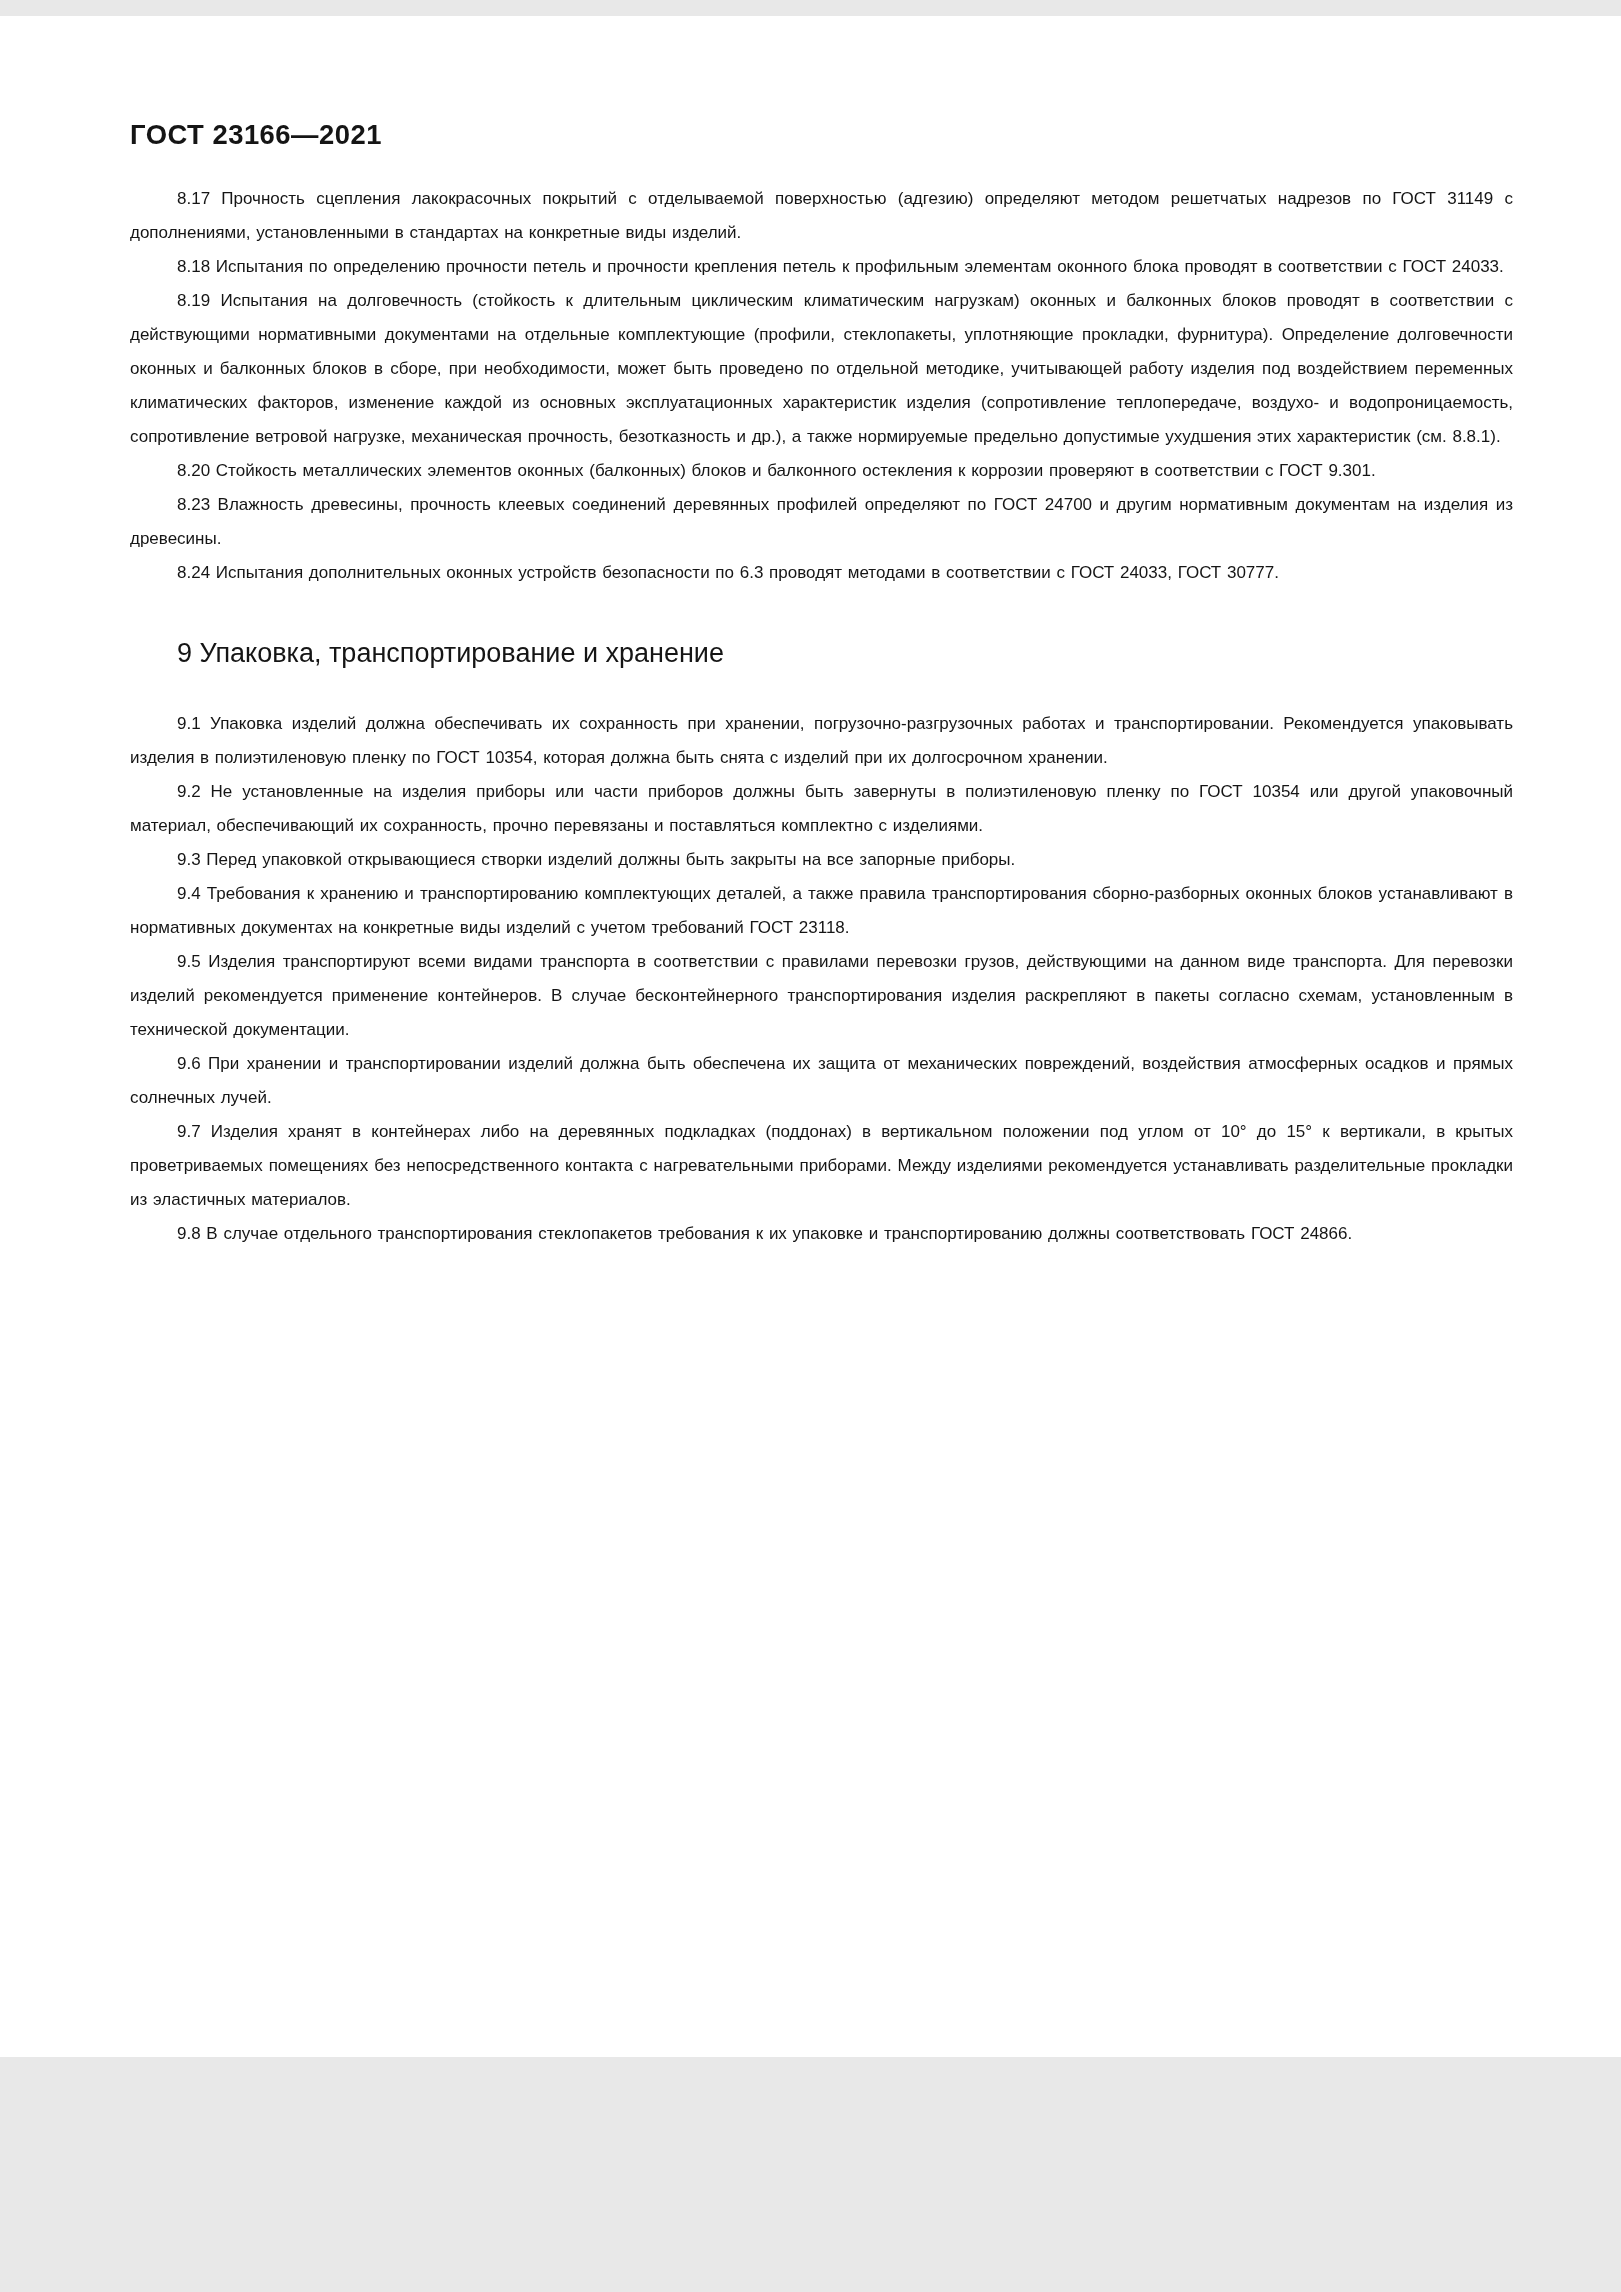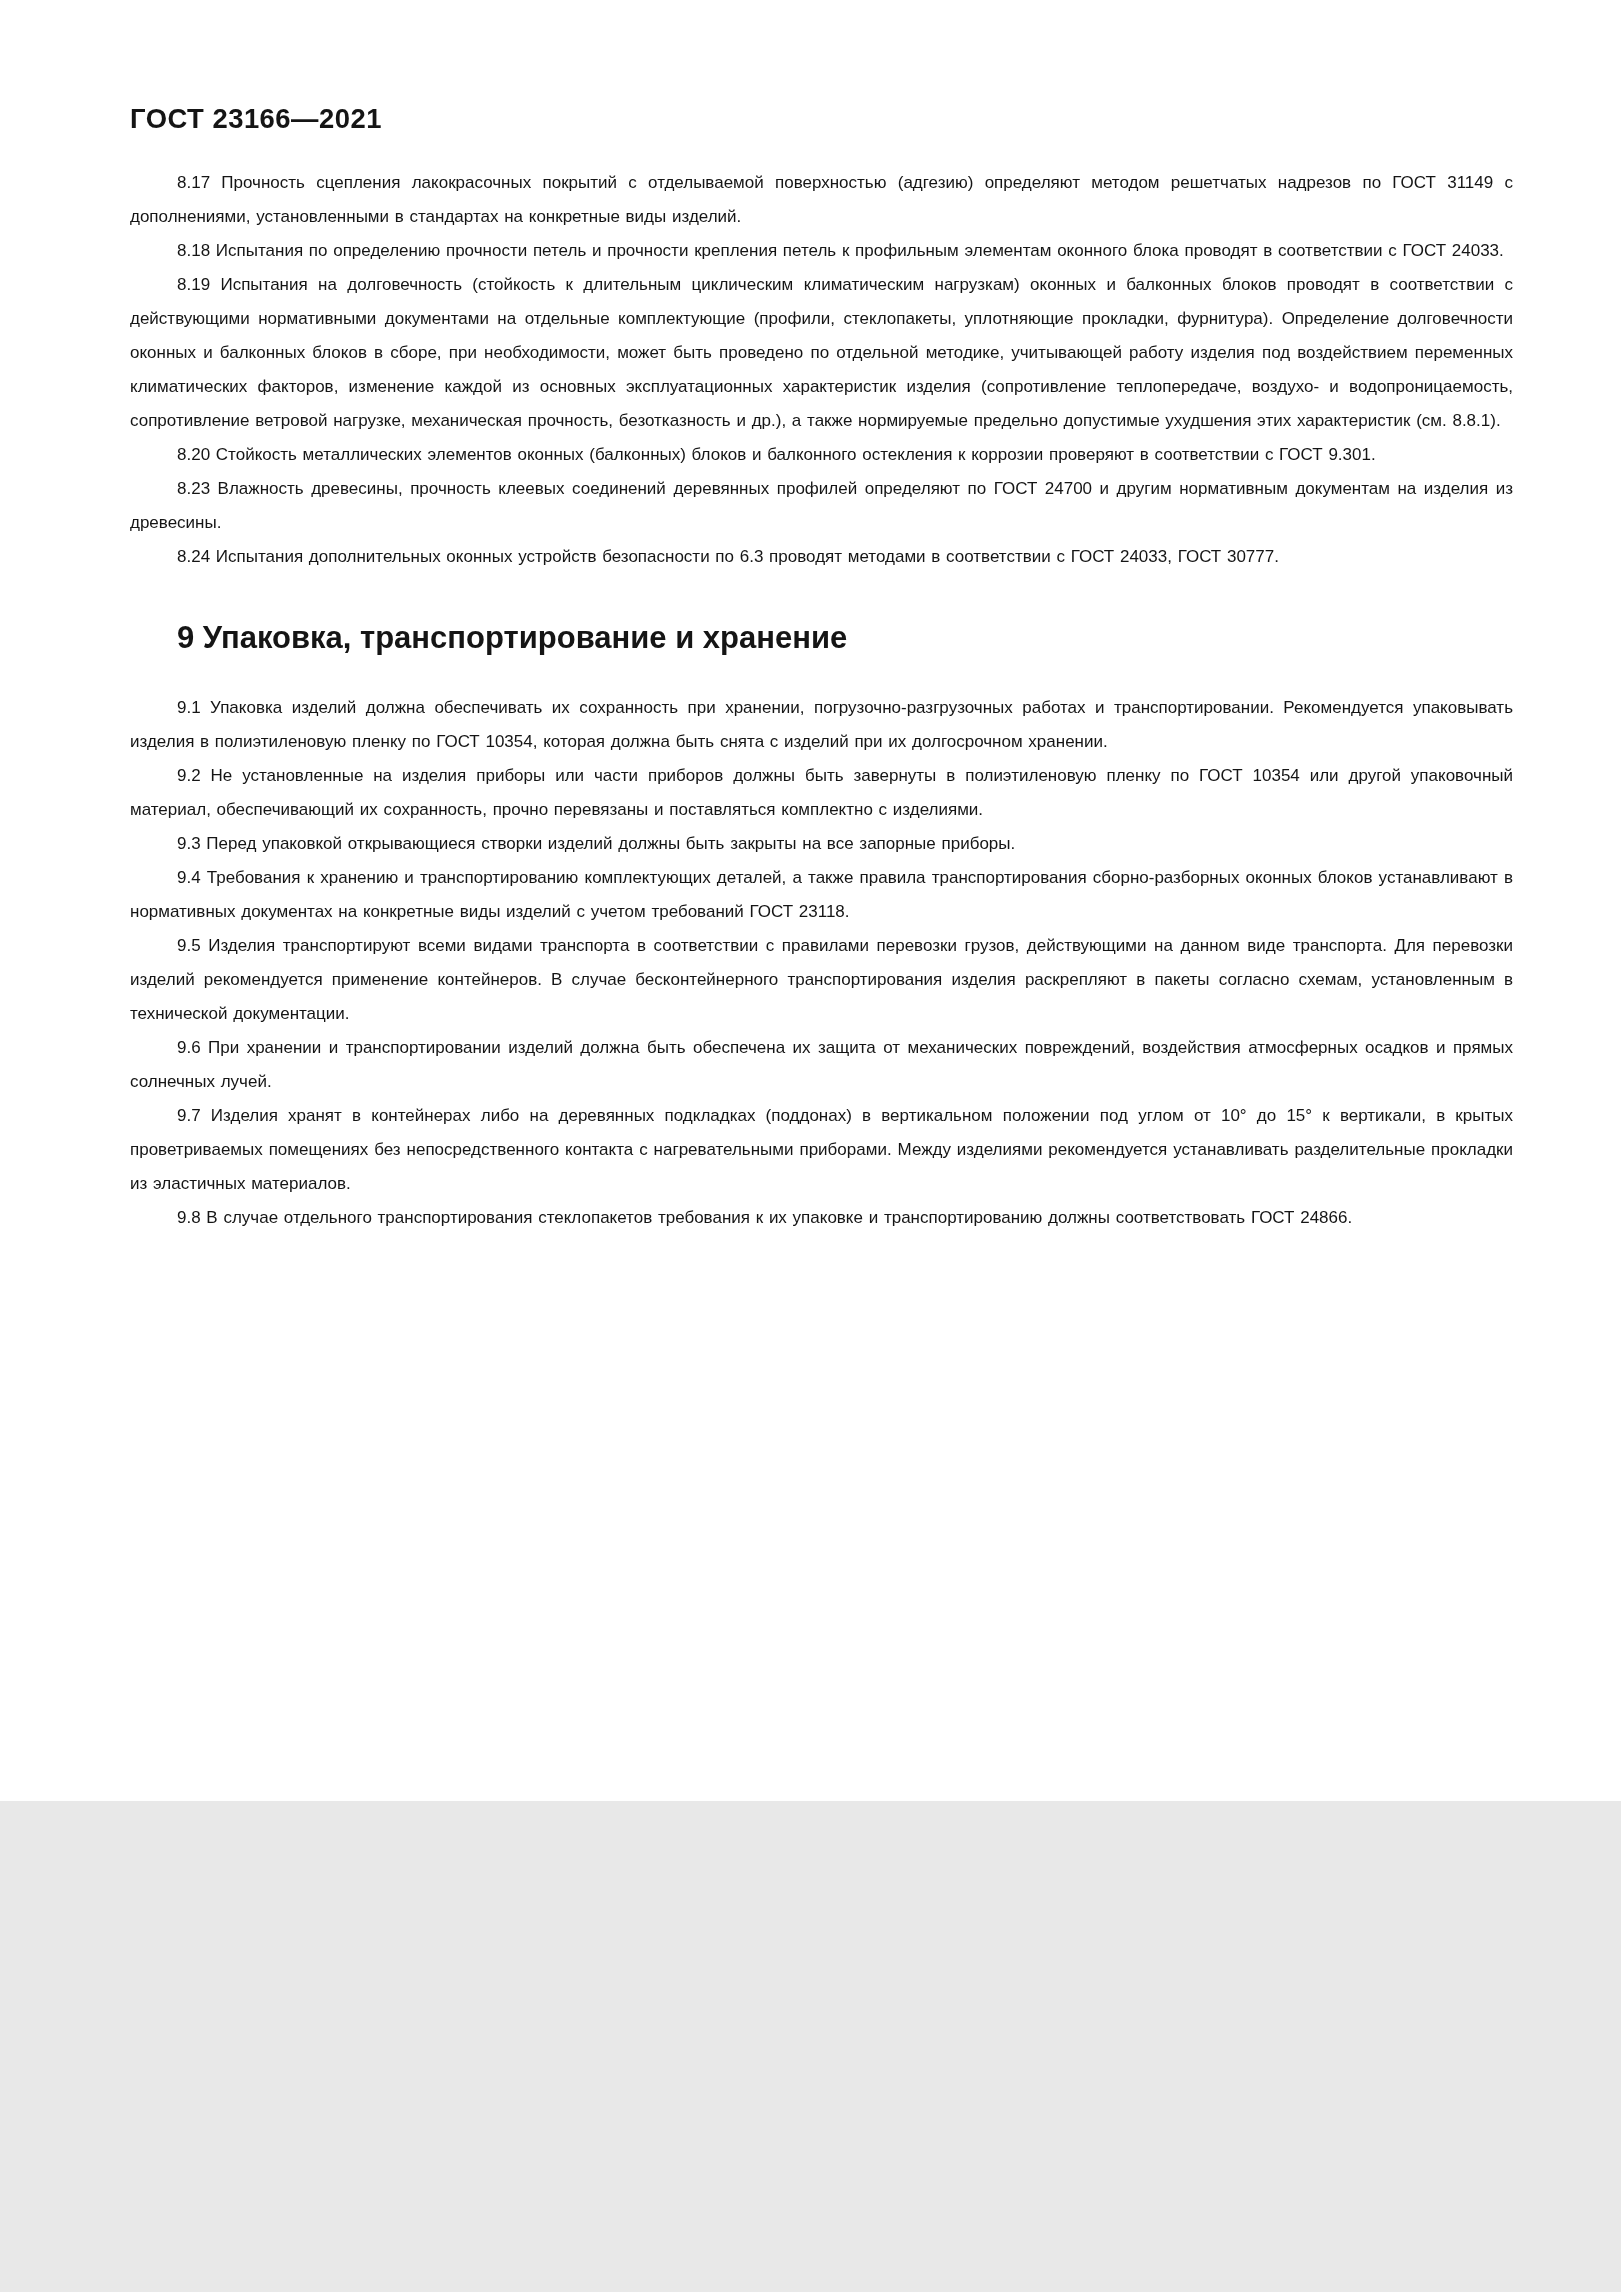--- a/index.html
+++ b/index.html
@@ -1,21 +1,21 @@
 <!DOCTYPE html>
 <html lang="ru"><head>
 <meta charset="utf-8">
 <style>
   * { margin: 0; padding: 0; box-sizing: border-box; }
   html, body { background: #e8e8e8; }
   .page {
     position: relative;
     width: 1621px;
-    height: 1801px;
-    margin: 0 auto;
+    height: 2041px;
+    margin: 16px auto;
     background: #ffffff;
     color: #151515;
     font-family: "Liberation Sans", "DejaVu Sans", sans-serif;
     overflow: hidden;
   }
   .content {
     position: absolute;
     left: 130px;
     right: 108px;
     top: 103px;
@@ -27,23 +27,23 @@
     margin-bottom: 31px;
   }
   .para {
     font-size: 17px;
     line-height: 34px;
     text-align: justify;
     text-indent: 47px;
     word-spacing: 1px;
   }
   .section-heading {
-    font-size: 31px;
+    font-size: 27px;
     line-height: 37px;
-    font-weight: bold;
+    font-weight: normal;
     margin: 45px 0 35px 47px;
   }
   .page-number {
     position: absolute;
     left: 130px;
     top: 2076px;
     font-size: 21px;
   }
 </style>
 </head>

